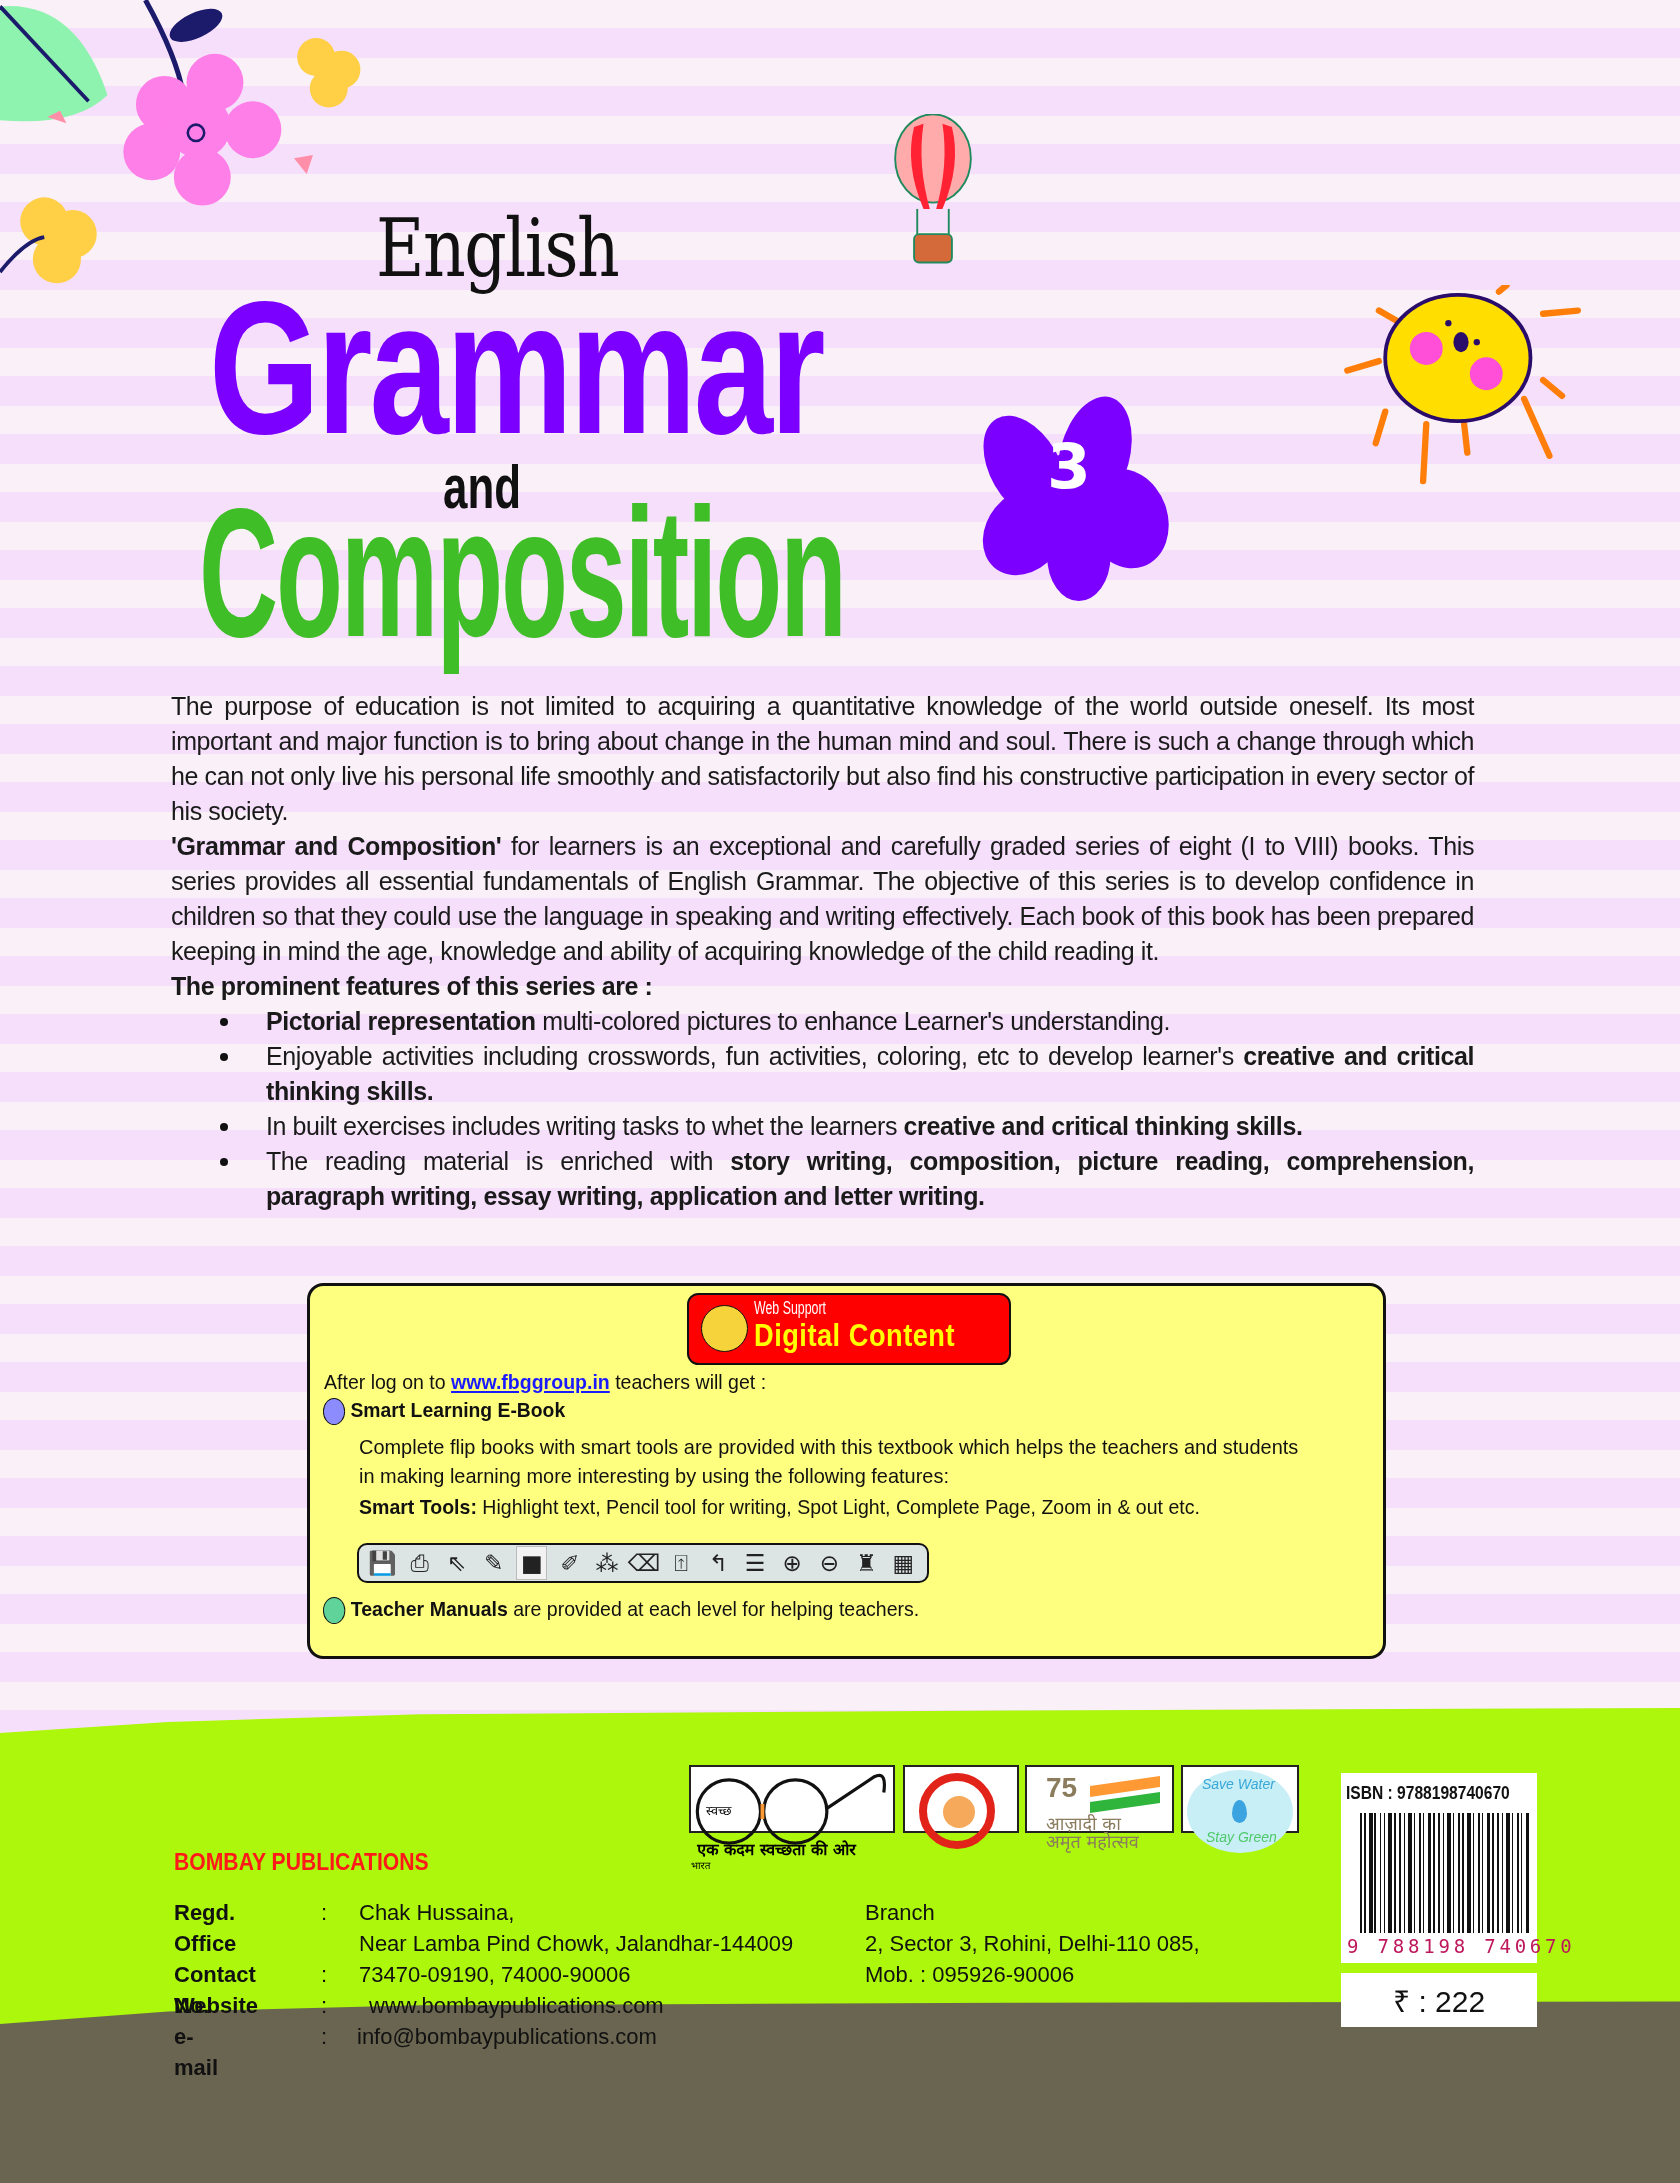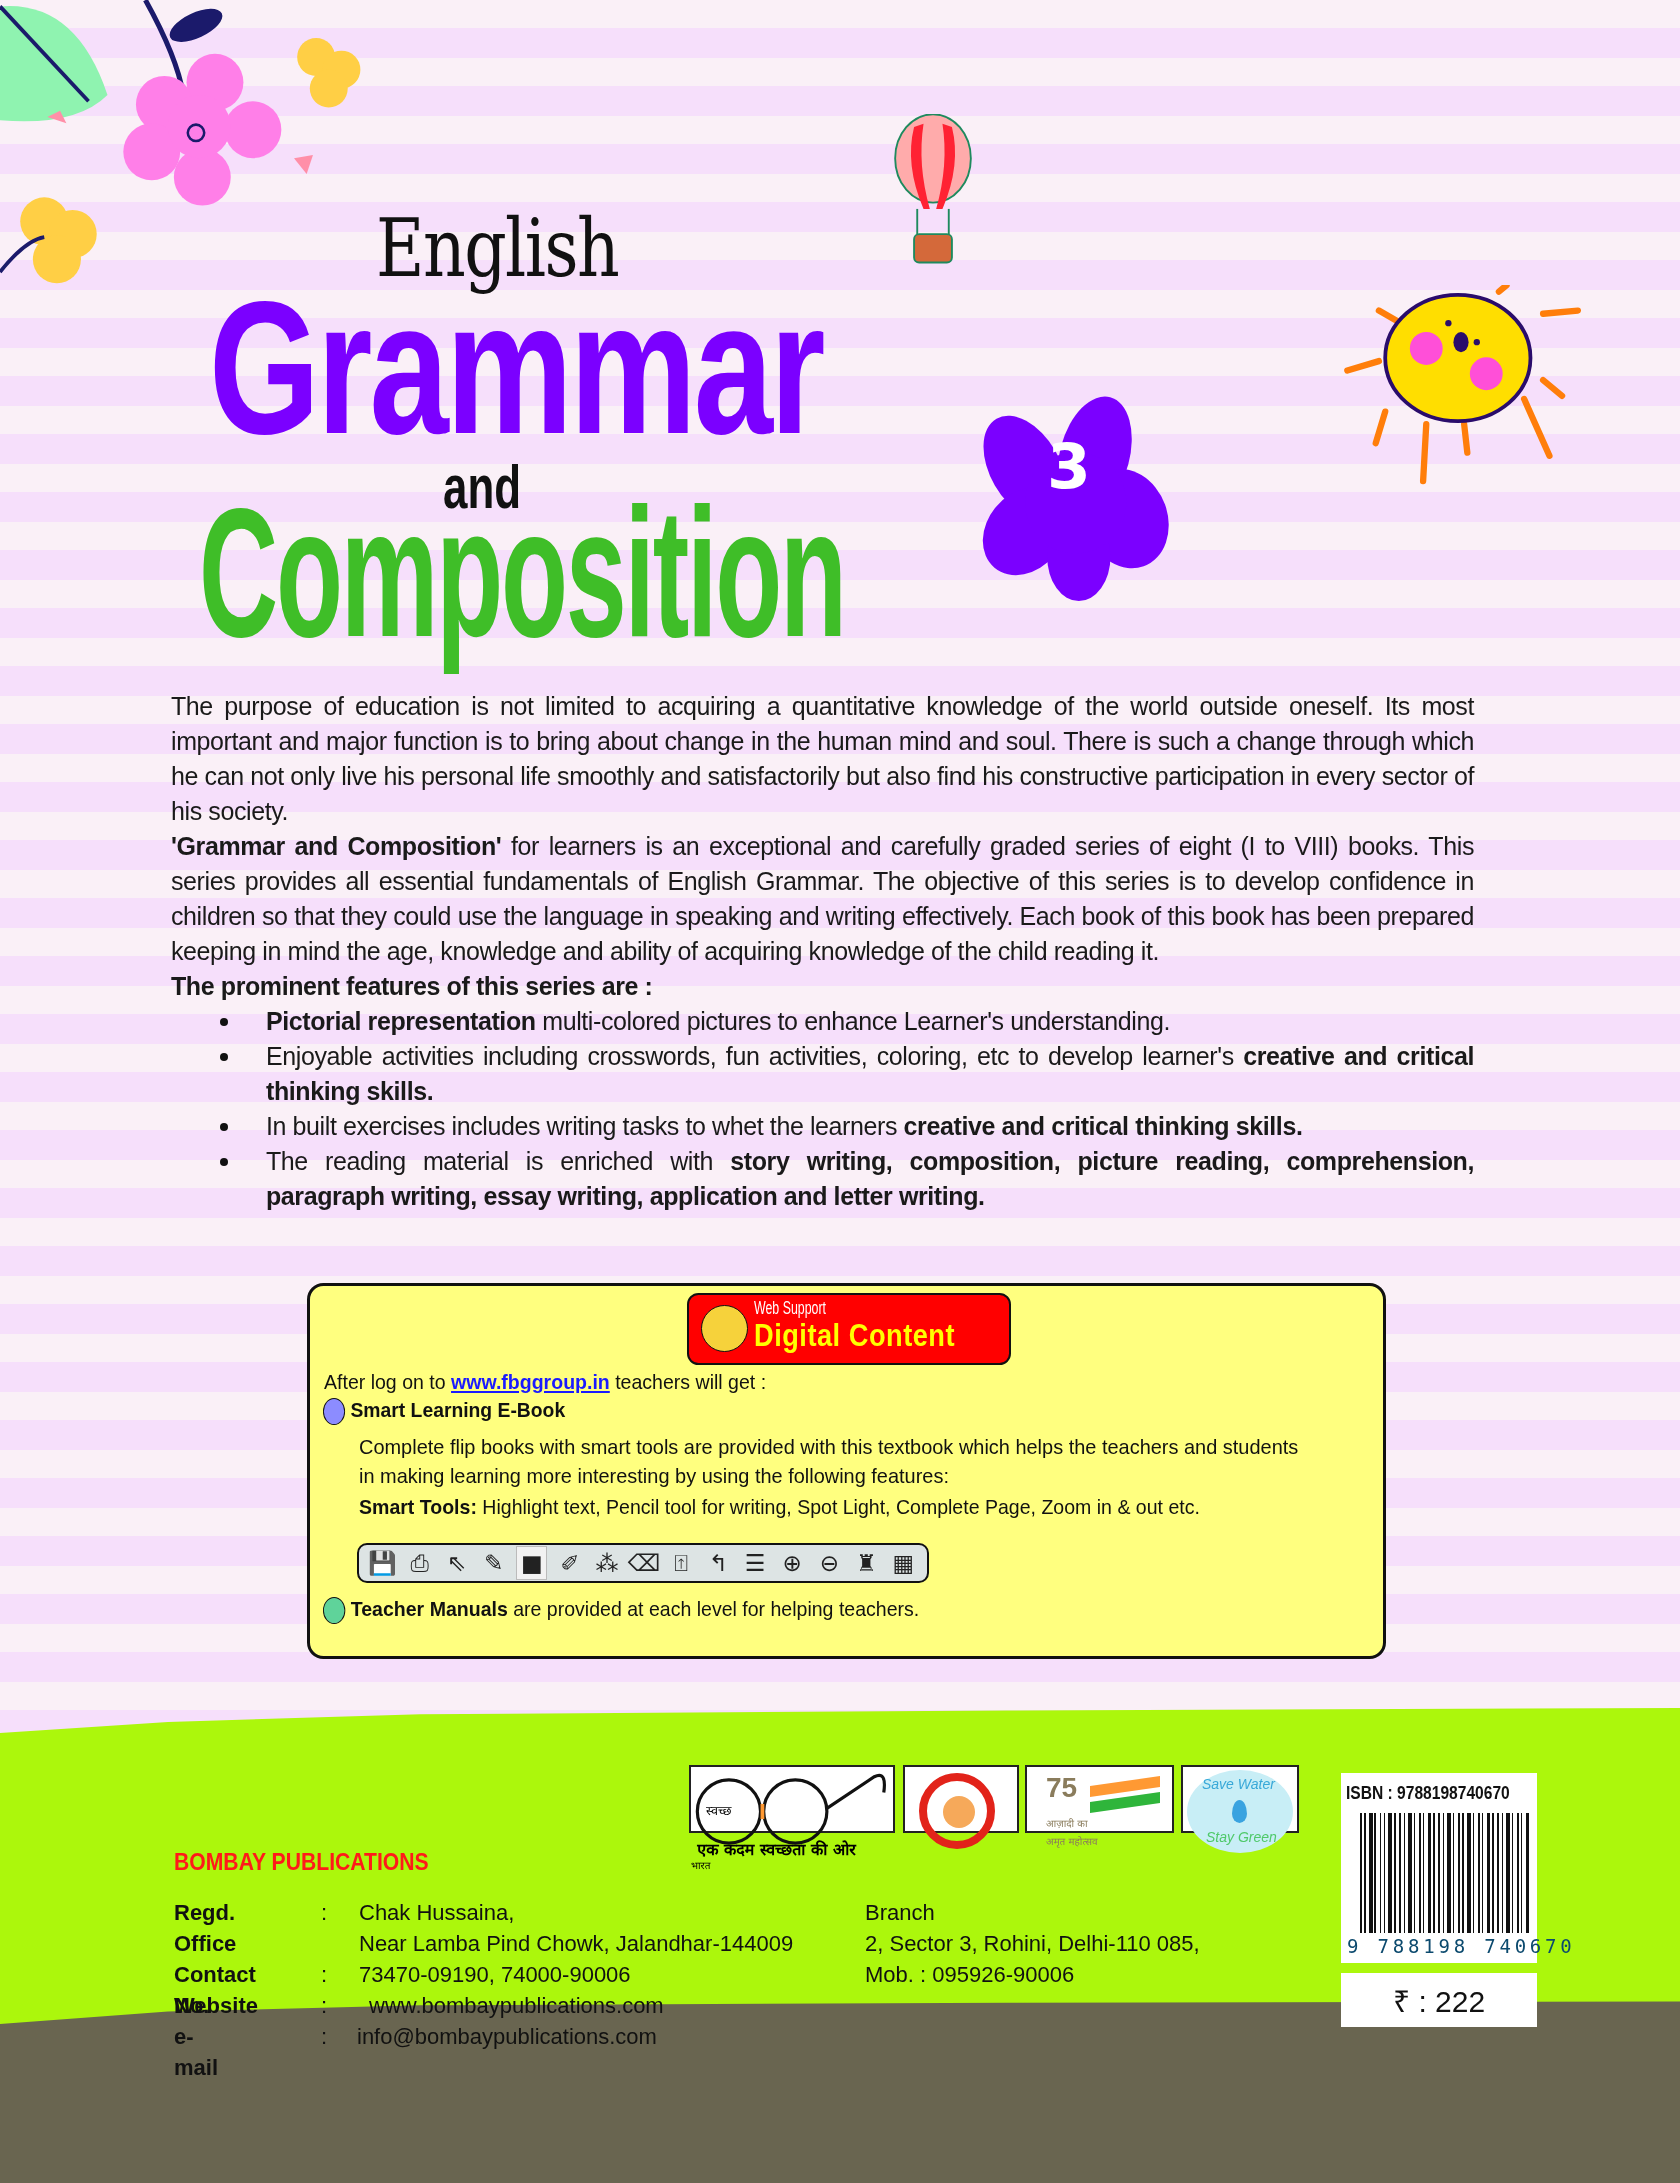--- a/index.html
+++ b/index.html
@@ -38,21 +38,21 @@
   
   .green{left:0;top:1708px;width:1680px;height:316px;background:#acf70c;clip-path:polygon(0 25px,10% 14px,25% 6.3px,60% 2.5px,100% 0,100% 100%,0 100%);}
   .gray{left:0;top:1999px;width:1680px;height:185px;background:#696550;clip-path:polygon(0 25px,10% 12.6px,25% 6.3px,60% 3.8px,100% 2.5px,100% 100%,0 100%);}
   .pub{left:174px;top:1849px;font-size:23px;font-weight:bold;color:#ff1a1a;transform:scaleX(0.92);transform-origin:left top;}
   .addr{font-size:22px;color:#111;line-height:31px;}
   .addr .lbl{font-weight:bold;}
   .logo{top:1765px;height:68px;background:#fff;border:2.5px solid #222;box-sizing:border-box;}
   .isbn{left:1341px;top:1773px;width:196px;height:190px;background:#fff;}
   .isbn-t{left:1346px;top:1782px;font-size:19px;font-weight:bold;color:#111;transform:scaleX(0.82);transform-origin:left top;}
   .barcode{left:1360px;top:1813px;width:171px;height:120px;background:repeating-linear-gradient(90deg,#111 0 1.9px,#fff 1.9px 4.4px,#111 4.4px 5.7px,#fff 5.7px 8.9px,#111 8.9px 12.6px,#fff 12.6px 14.5px,#111 14.5px 16px,#fff 16px 19.6px);}
-  .bar-num{left:1347px;top:1935px;font-size:19px;color:#0c4a6e;letter-spacing:3.8px;font-family:"DejaVu Sans Mono",monospace;background:transparent;}
+  .bar-num{left:1347px;top:1935px;font-size:19px;color:#be185d;letter-spacing:3.8px;font-family:"DejaVu Sans Mono",monospace;background:transparent;}
   .price{left:1341px;top:1973px;width:196px;height:54px;background:#fff;display:flex;align-items:center;justify-content:center;font-size:30px;color:#111;}
 </style>
 </head>
 <body>
 
 <svg class="abs" style="left:0;top:0" width="392" height="291" viewBox="0 0 620 460">
   <path d="M0,10 Q120,0 170,150 Q120,200 0,190 Z" fill="#8ff3b0"></path>
   <path d="M0,10 L140,160" stroke="#1b1a6b" stroke-width="6" fill="none"></path>
   <path d="M230,0 Q280,90 290,150" stroke="#1b1a6b" stroke-width="8" fill="none"></path>
   <ellipse cx="310" cy="40" rx="45" ry="20" fill="#1b1a6b" transform="rotate(-25 310 40)"></ellipse>
@@ -192,21 +192,21 @@
   <div class="abs" style="left:6.3px;top:71px;font-size:16px;font-family:'DejaVu Sans',sans-serif;font-weight:bold;">एक कदम स्वच्छता की ओर</div>
 </div>
 <div class="abs logo" style="left:903px;width:116px;">
   <div class="abs" style="left:14px;top:6.3px;width:76px;height:76px;border-radius:50%;border:8.9px solid #e2231a;box-sizing:border-box;"></div>
   <div class="abs" style="left:38px;top:28.5px;width:32px;height:32px;border-radius:50%;background:#f6a95a;"></div>
 </div>
 <div class="abs logo" style="left:1025px;width:149px;">
   <div class="abs" style="left:19px;top:5px;font-size:28px;color:#8a7c5c;font-weight:bold;">75</div>
   <div class="abs" style="left:63px;top:14px;width:70px;height:11.4px;background:#ff9933;transform:skewY(-8deg);"></div>
   <div class="abs" style="left:63px;top:30px;width:70px;height:11.4px;background:#2fb53b;transform:skewY(-8deg);"></div>
-  <div class="abs" style="left:19px;top:48px;font-size:10px;color:#8a7c5c;font-family:'DejaVu Sans',sans-serif;line-height:17.7px;">
+  <div class="abs" style="left:19px;top:48px;font-size:18px;color:#8a7c5c;font-family:'DejaVu Sans',sans-serif;line-height:17.7px;">
     <div>आज़ादी का</div>
     <div>अमृत महोत्सव</div>
   </div>
 </div>
 <div class="abs logo" style="left:1181px;width:118px;">
   <div class="abs" style="left:3.8px;top:2.5px;width:106px;height:83px;border-radius:50%;background:#c8eef6;"></div>
   <div class="abs" style="left:19px;top:8.9px;font-size:14px;color:#38a8d8;font-style:italic;">Save Water</div>
   <div class="abs" style="left:49px;top:33px;width:15px;height:23px;border-radius:50% 50% 50% 50%/60% 60% 40% 40%;background:#3aa3e0;"></div>
   <div class="abs" style="left:23px;top:62px;font-size:14px;color:#4fc96a;font-style:italic;">Stay Green</div>
 </div>

